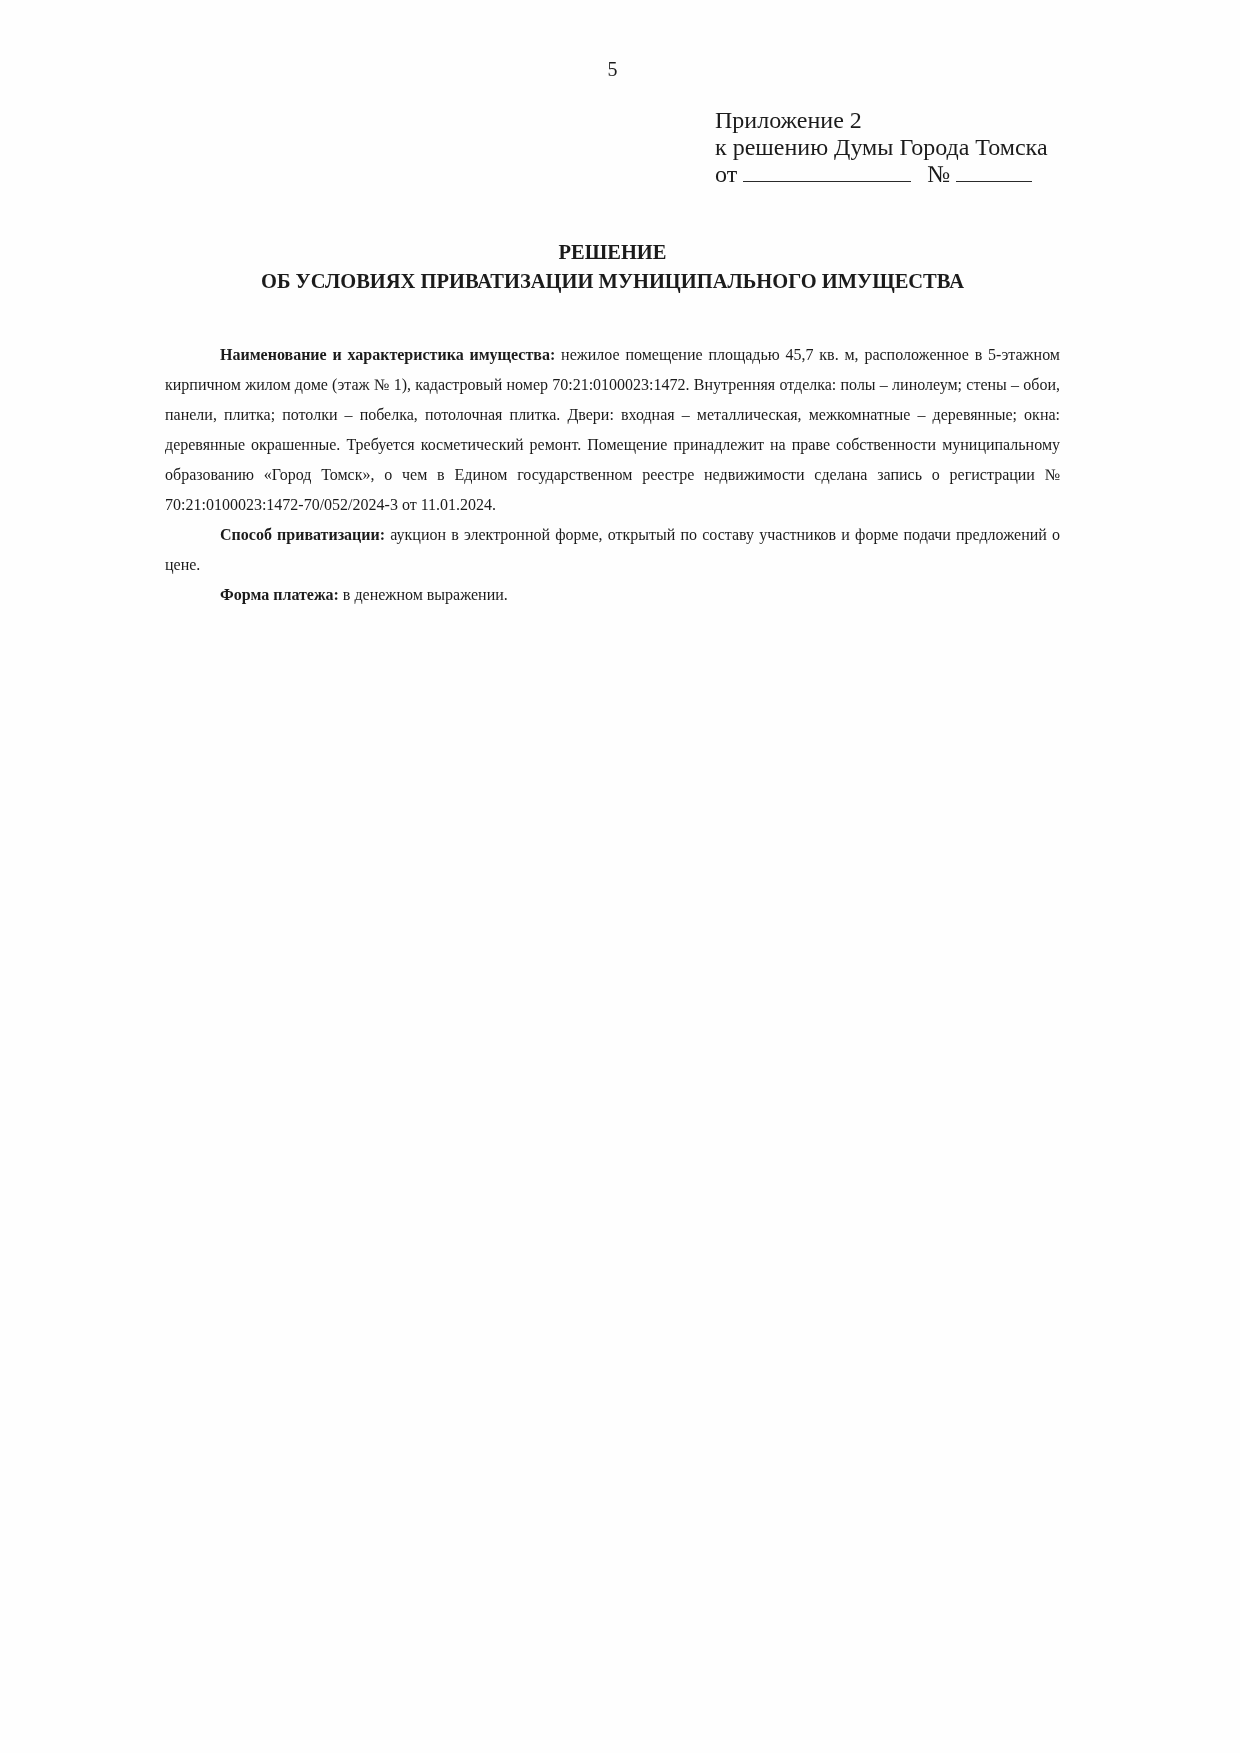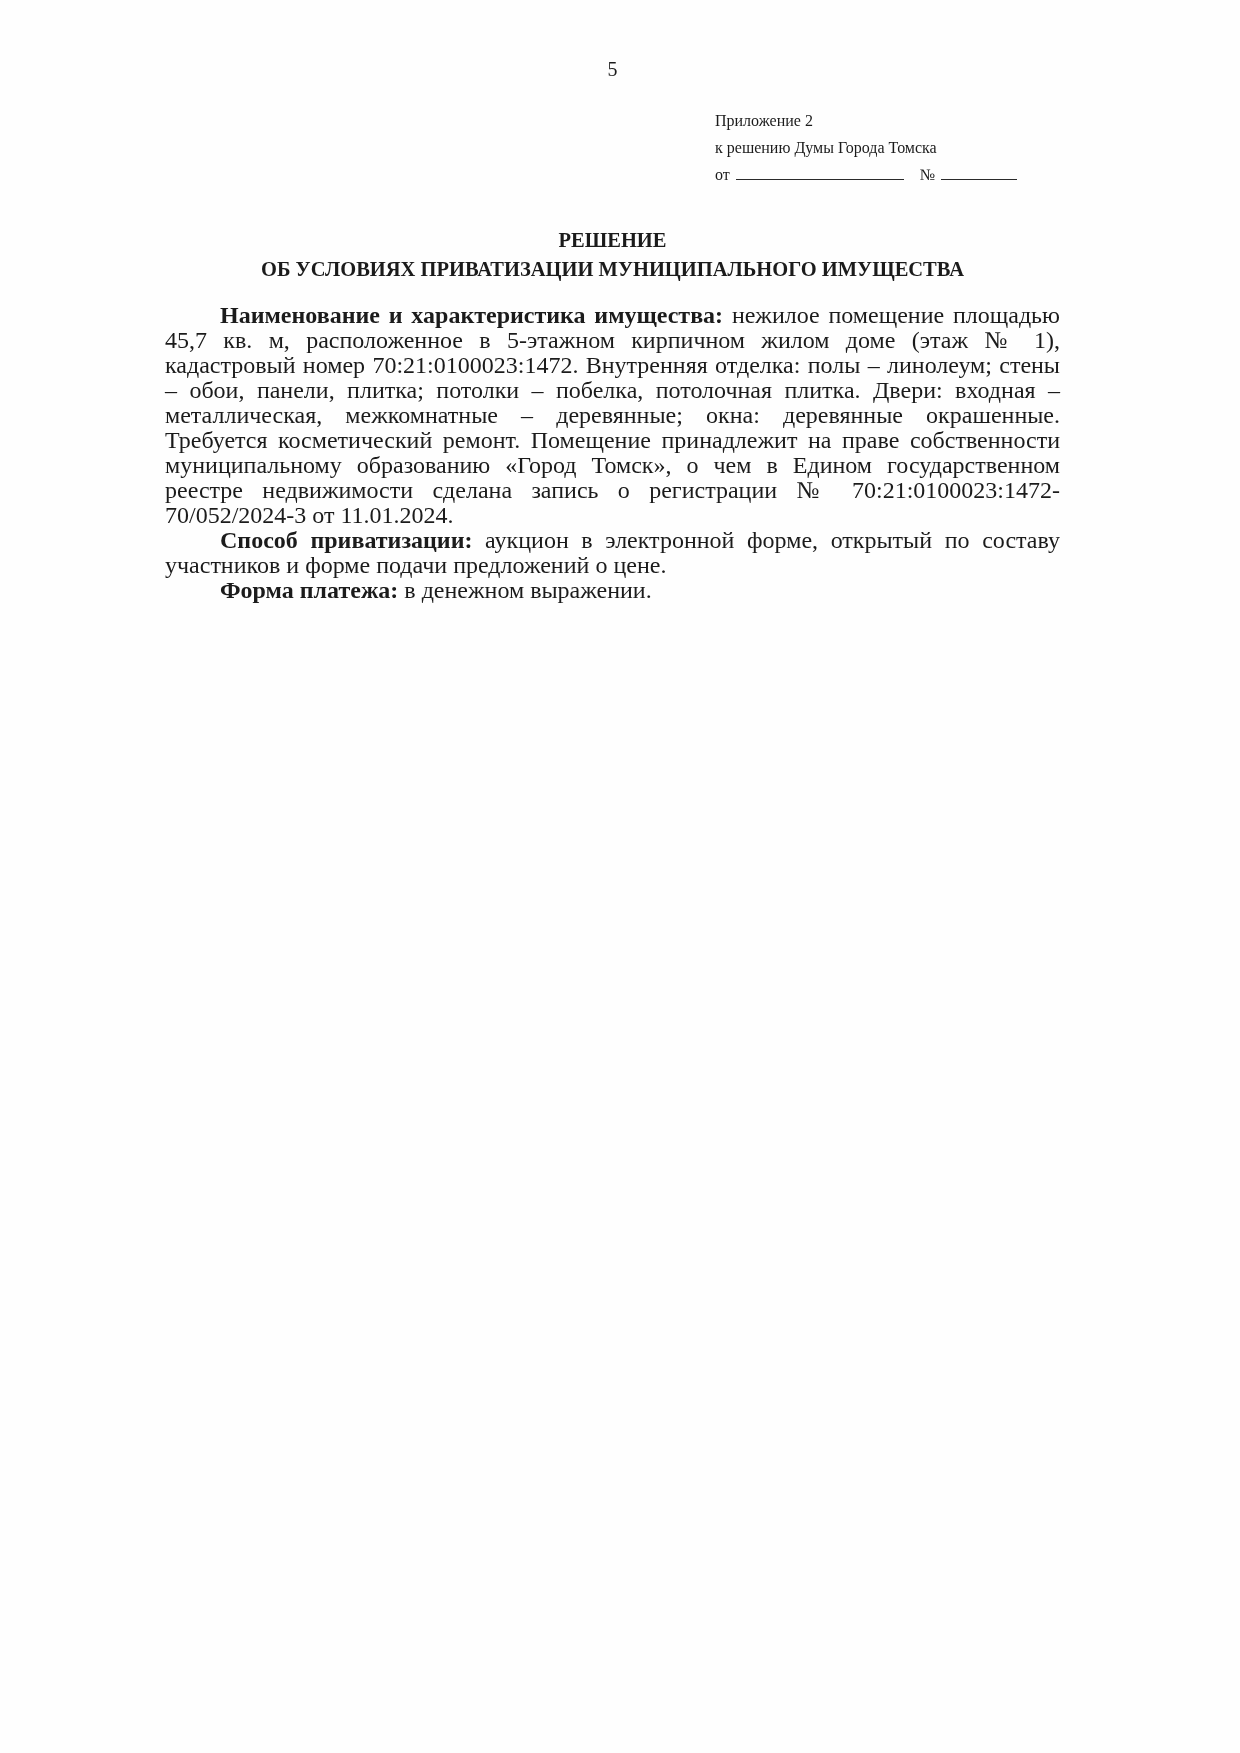--- a/index.html
+++ b/index.html
@@ -15,44 +15,44 @@
     color: #1b1b1b;
     overflow: hidden;
   }
   .page-number {
     text-align: center;
     font-size: 20px;
     margin-bottom: 26px;
   }
   .annex-block {
     margin-left: 550px;
-    font-size: 16px;
+    font-size: 24px;
     line-height: 27px;
     width: 345px;
   }
   .annex-line { white-space: nowrap; }
   .blank {
     display: inline-block;
     border-bottom: 1.5px solid #2a2a2a;
     height: 15px;
     vertical-align: baseline;
   }
   .blank-date { width: 168px; margin-left: 6px; margin-right: 16px; }
   .blank-no   { width: 76px;  margin-left: 6px; }
   .doc-title {
-    margin-top: 38px;
+    margin-top: 50px;
     text-align: center;
     font-weight: bold;
     font-size: 20.5px;
     line-height: 29px;
   }
   .body-text {
-    margin-top: 19px;
-    font-size: 24px;
-    line-height: 25px;
+    margin-top: 44px;
+    font-size: 16px;
+    line-height: 30px;
     text-align: justify;
   }
   .body-text p {
     margin: 0;
     text-indent: 55px;
   }
   .lead { font-weight: bold; }
 </style>
 </head>
 <body>

